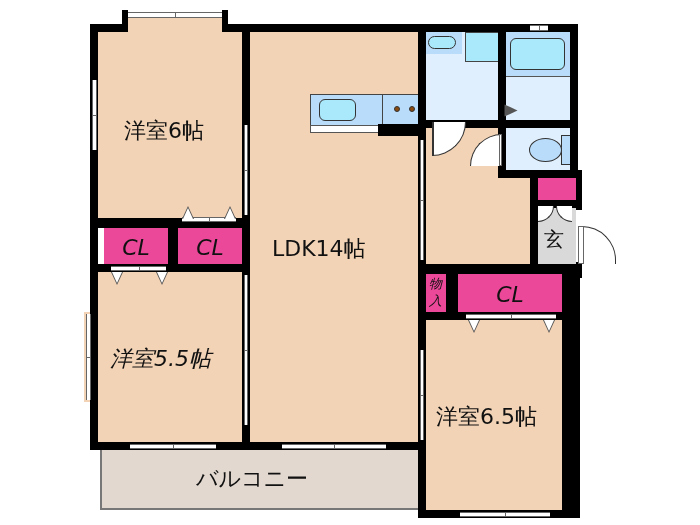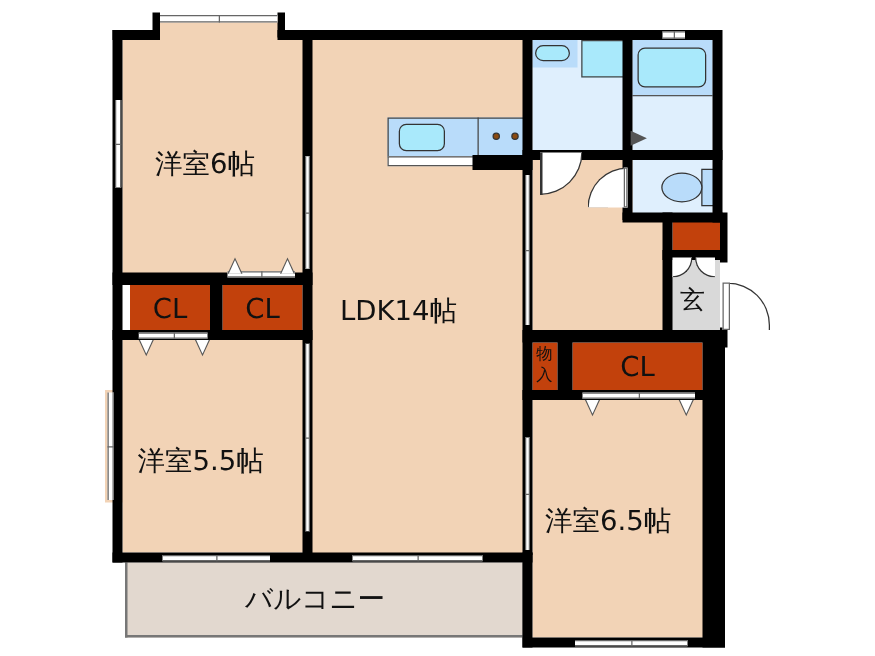--- a/index.html
+++ b/index.html
@@ -1,20 +1,20 @@
 <!DOCTYPE html>
 <html><head>
 <meta charset="utf-8">
 <style>
   html,body{margin:0;padding:0;background:#ffffff;}
   body{width:700px;height:525px;position:relative;overflow:hidden;font-family:"DejaVu Sans","Liberation Sans",sans-serif;}
   .abs{position:absolute;box-sizing:border-box;}
   .wall{position:absolute;background:#000;}
   .room{position:absolute;background:#f2d3b6;}
-  .closet{position:absolute;background:#c2410c;}
+  .closet{position:absolute;background:#ec4899;font-style:italic;}
   .wet{position:absolute;background:#dfeffd;}
   .label{position:absolute;color:#111;font-size:22px;white-space:nowrap;letter-spacing:0px;}
   .cl{position:absolute;color:#111;font-size:22px;display:flex;align-items:center;justify-content:center;}
   .win-h{position:absolute;background:#fff;border-top:1px solid #666;border-bottom:1px solid #666;box-sizing:border-box;}
   .win-h::after{content:"";position:absolute;left:50%;top:-1px;bottom:-1px;width:1px;background:#666;}
   .win-v{position:absolute;background:#fff;border-left:1px solid #666;border-right:1px solid #666;box-sizing:border-box;}
   .win-v::after{content:"";position:absolute;top:50%;left:-1px;right:-1px;height:1px;background:#666;}
   .door-arc{position:absolute;background:#fff;border:1.5px solid #333;box-sizing:border-box;}
   .tri-down{position:absolute;width:0;height:0;border-left:5px solid transparent;border-right:5px solid transparent;border-top:11px solid #fff;}
   .tri-up{position:absolute;width:0;height:0;border-left:5px solid transparent;border-right:5px solid transparent;border-bottom:11px solid #fff;}
@@ -142,16 +142,16 @@
 <div class="abs" style="left:432px;top:122px;width:2px;height:34px;background:#333;"></div>
 <div class="door-arc" style="left:470px;top:134px;width:32px;height:32px;border-radius:32px 0 0 0;border-right:none;border-bottom:none;"></div>
 <div class="abs" style="left:499px;top:134px;width:3px;height:32px;background:#fff;border:1px solid #666;"></div>
 <div class="door-arc" style="left:582px;top:226px;width:34px;height:38px;border-radius:0 38px 0 0;border-left:none;border-bottom:none;"></div>
 <div class="abs" style="left:578px;top:226px;width:6px;height:38px;background:#fff;border:1px solid #666;"></div>
 
 <div class="door-arc" style="left:538px;top:206px;width:16px;height:16px;border-radius:0 0 16px 0;border-top:none;border-left:none;"></div>
 <div class="door-arc" style="left:556px;top:206px;width:16px;height:16px;border-radius:0 0 0 16px;border-top:none;border-right:none;"></div>
 
 <div class="label" style="left:124px;top:116px;">洋室6帖</div>
-<div class="label" style="left:110px;top:354px;">洋室5.5帖</div>
+<div class="label" style="left:110px;top:344px;font-style:italic;">洋室5.5帖</div>
 <div class="label" style="left:272px;top:234px;">LDK14帖</div>
 <div class="label" style="left:436px;top:402px;">洋室6.5帖</div>
 <div class="label" style="left:196px;top:464px;">バルコニー</div>
 
 </body></html>

